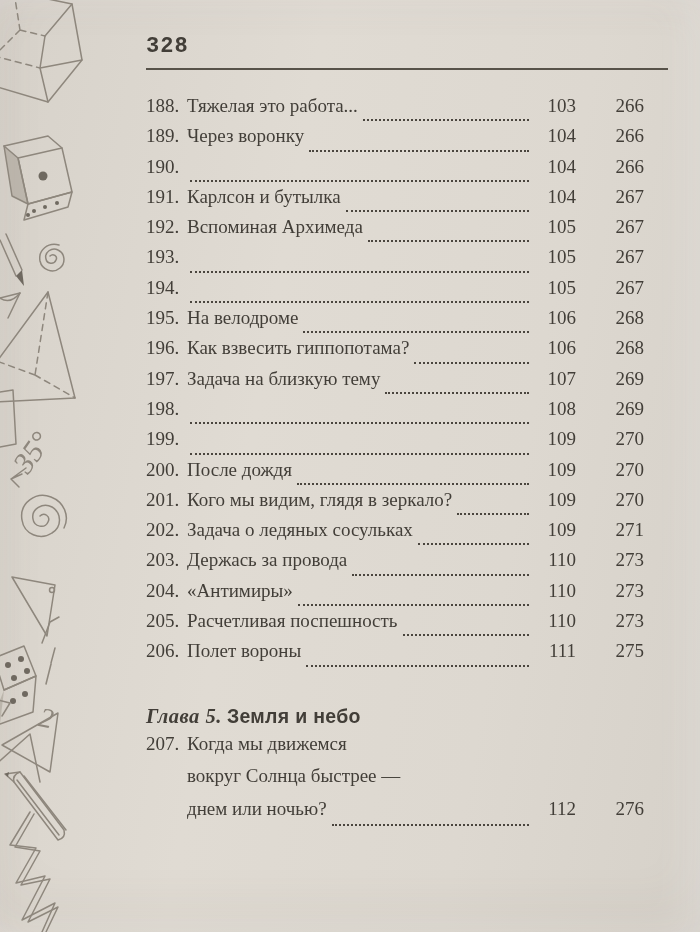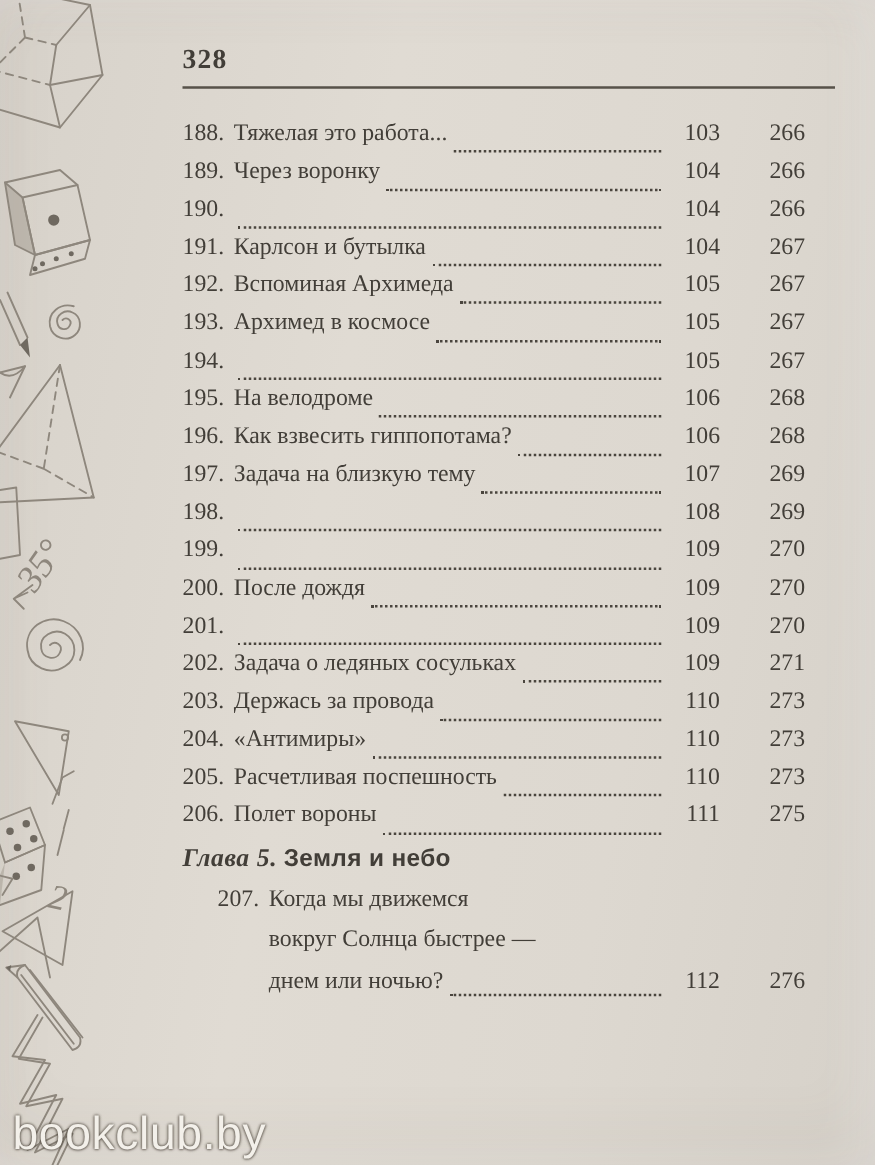--- a/index.html
+++ b/index.html
@@ -9,36 +9,36 @@
     background:linear-gradient(100deg,#d7d2ca 0%,#e0dbd3 38%,#ddd8d0 70%,#d6d1c9 100%);
     box-shadow:inset -14px 0 34px rgba(255,255,255,.28), inset 0 -24px 50px rgba(115,105,90,.07), inset 0 14px 30px rgba(115,105,90,.05);
     overflow:hidden;
     font-family:"Liberation Serif", serif;
     color:#423e38;
   }
   .doodles{position:absolute;left:0;top:0;}
   .content{position:absolute;left:146px;top:34px;width:522px;}
   .pg-header{
     display:flex;justify-content:space-between;align-items:flex-end;
-    padding-bottom:9px;border-bottom:2px solid #575249;
+    padding-bottom:9px;border-bottom:2px solid #575249;font-family:Liberation Mono, monospace;
   }
   .pg-num{font-size:22px;font-weight:bold;letter-spacing:1px;}
   .pg-title{font-size:19px;font-weight:bold;letter-spacing:2.5px;}
   .toc{margin-top:25px;font-size:19px;}
   .toc-row{display:flex;align-items:baseline;height:30.3px;white-space:nowrap;padding-right:24px;}
   .num{flex:none;width:41px;}
   .title{flex:none;padding-right:2px;}
   .dots{flex:1;min-width:12px;border-bottom:2.4px dotted #4a453e;margin:0 3px 4px 3px;align-self:flex-end;}
   .p1{flex:none;width:44px;text-align:right;}
   .p2{flex:none;width:68px;text-align:right;}
-  .chapter{font-size:20.5px;font-weight:bold;line-height:30px;}
+  .chapter{margin-top:30px;font-size:20.5px;font-weight:bold;line-height:30px;}
   .chapter .prefix{font-style:italic;letter-spacing:.5px;}
   .chapter .ctitle{font-family:"Liberation Sans", sans-serif;font-size:19.5px;letter-spacing:.3px;}
   .entry-multi{font-size:19px;margin-top:2px;}
-  .entry-multi .line{display:flex;align-items:center;height:32.5px;white-space:nowrap;padding-right:24px;margin-left:28px;}
+  .entry-multi .line{display:flex;align-items:flex-start;height:32.5px;white-space:nowrap;padding-right:24px;}
   .entry-multi .wrap-indent{padding-left:41px;}
   .watermark{
     position:absolute;left:10px;bottom:4px;
     font-family:"Liberation Sans", sans-serif;
     font-size:37px;letter-spacing:.5px;color:#f3f0ea;
     text-shadow:0 1px 2px rgba(72,66,56,.55),0 -1px 2px rgba(72,66,56,.35),1px 0 2px rgba(72,66,56,.4),-1px 0 2px rgba(72,66,56,.4);
   }
   .sketch{stroke:#8e877d;stroke-width:1.5;fill:none;stroke-linecap:round;stroke-linejoin:round;}
   .sketch-dash{stroke-dasharray:6 5;}
   .sketch-fill{fill:#6f6960;stroke:none;}
@@ -173,21 +173,20 @@
   <div class="toc-row">
     <span class="num">192.</span>
     <span class="title">Вспоминая Архимеда</span>
     <span class="dots"></span>
     <span class="p1">105</span>
     <span class="p2">267</span>
   </div>
 
   <div class="toc-row">
     <span class="num">193.</span>
-    <span class="title">Архимед в космосе</span>
     <span class="dots"></span>
     <span class="p1">105</span>
     <span class="p2">267</span>
   </div>
 
   <div class="toc-row">
     <span class="num">194.</span>
     <span class="dots"></span>
     <span class="p1">105</span>
     <span class="p2">267</span>
@@ -234,20 +233,21 @@
   <div class="toc-row">
     <span class="num">200.</span>
     <span class="title">После дождя</span>
     <span class="dots"></span>
     <span class="p1">109</span>
     <span class="p2">270</span>
   </div>
 
   <div class="toc-row">
     <span class="num">201.</span>
+    <span class="title">Кого мы видим, глядя в зеркало?</span>
     <span class="dots"></span>
     <span class="p1">109</span>
     <span class="p2">270</span>
   </div>
 
   <div class="toc-row">
     <span class="num">202.</span>
     <span class="title">Задача о ледяных сосульках</span>
     <span class="dots"></span>
     <span class="p1">109</span>
@@ -302,14 +302,13 @@
       </div>
       <div class="line wrap-indent">
         <span class="title">днем или ночью?</span>
         <span class="dots"></span>
         <span class="p1">112</span>
         <span class="p2">276</span>
       </div>
     </div>
   </div>
 
-  <div class="watermark">bookclub.by</div>
 </div>
 
 </body></html>

